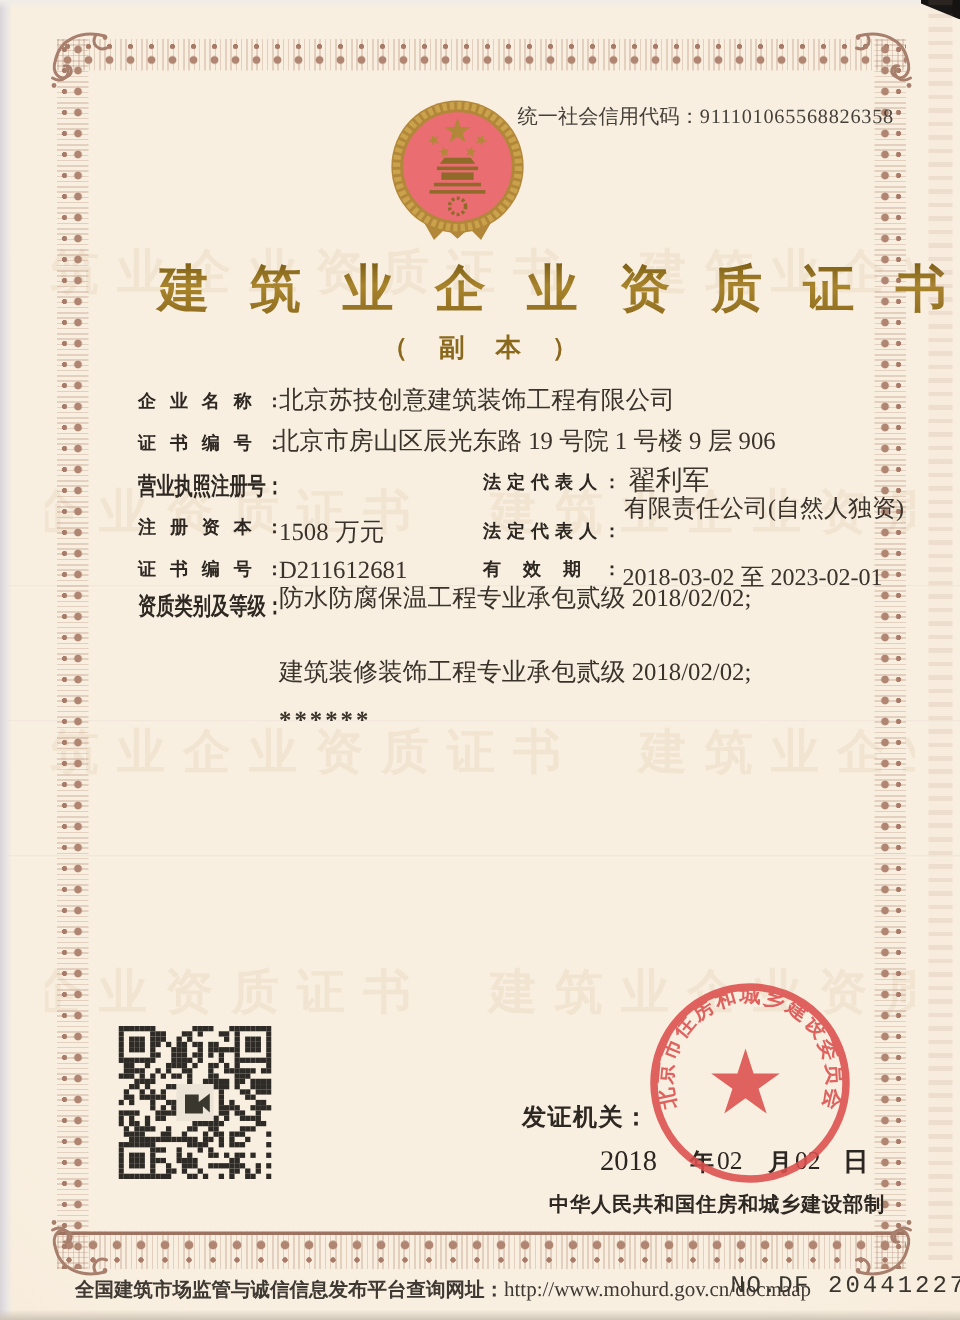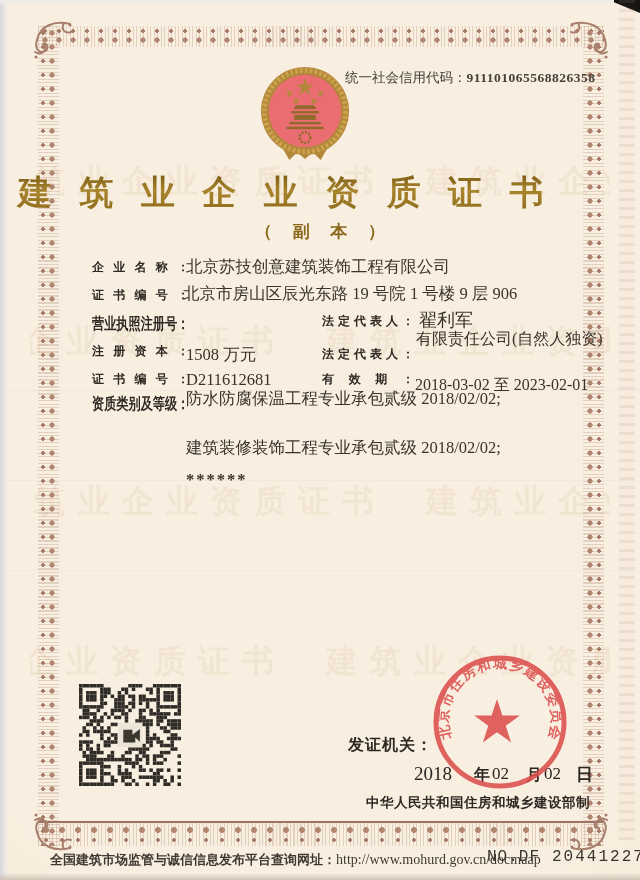--- a/index.html
+++ b/index.html
@@ -60,43 +60,43 @@
   .corner{position:absolute;width:44px;height:44px;}
   .c-tl{left:30px;top:18px;}
   .c-tr{right:28px;top:18px;transform:scaleX(-1);}
   .c-bl{left:30px;bottom:26px;transform:scaleY(-1);}
   .c-br{right:28px;bottom:26px;transform:scale(-1,-1);}
 
   
   .emblem{position:absolute;left:256px;top:64px;width:98px;height:102px;}
   .credit{position:absolute;left:345px;top:69px;font-size:13.5px;color:#45403a;
     font-family:"Liberation Serif","DejaVu Serif",serif;white-space:nowrap;}
-  .credit b{font-weight:bold;letter-spacing:.5px;}
-
-  .title{position:absolute;left:0;right:0;top:170px;text-align:left;
-    font-size:34px;font-weight:bold;letter-spacing:9px;padding-left:18px;
+  .credit b{font-weight:normal;letter-spacing:.5px;}
+
+  .title{position:absolute;left:0;right:0;top:170px;text-align:right;
+    font-size:34px;font-weight:bold;letter-spacing:9px;padding-left:4px;
     background:linear-gradient(180deg,#6f5310,#a8842c 45%,#8a681c);
     -webkit-background-clip:text;background-clip:text;color:transparent;}
   .subtitle{position:absolute;left:0;right:0;top:220px;text-align:center;
     font-size:17px;font-weight:bold;letter-spacing:8px;padding-left:8px;color:#8a681c;}
 
   
   .lbl{position:absolute;font-weight:bold;color:#2e2823;font-size:12px;width:97px;
     text-align:justify;text-align-last:justify;white-space:nowrap;}
   .lbl7{position:absolute;font-weight:bold;color:#2e2823;font-size:16px;white-space:nowrap;
     transform:scaleX(.76);transform-origin:0 50%;}
   .val{position:absolute;color:#3a332b;font-size:16.5px;white-space:nowrap;
     font-family:"Liberation Serif","DejaVu Serif",serif;}
 
   
   .qr{position:absolute;left:79px;top:684px;width:102px;height:102px;}
 
   
   .authority{position:absolute;left:348px;top:735px;font-size:16px;font-weight:bold;color:#2e2823;letter-spacing:1px;}
-  .dateline{position:absolute;left:414px;top:763px;display:flex;align-items:baseline;color:#2b2621;text-align:right;}
+  .dateline{position:absolute;left:400px;top:763px;display:flex;align-items:baseline;color:#2b2621;text-align:right;}
   .d-num{font-family:"Liberation Serif","DejaVu Serif",serif;font-size:19px;}
   .d-sm{font-family:"Liberation Serif","DejaVu Serif",serif;font-size:17px;position:relative;top:-1px;}
   .d-cn{font-weight:bold;font-size:16px;}
   .ministry{position:absolute;left:366px;top:794px;font-size:13.5px;font-weight:bold;color:#2e2823;letter-spacing:.5px;}
 
   
   .seal{position:absolute;left:430px;top:652px;width:140px;height:140px;opacity:.88;}
   .seal text{font-family:"Liberation Sans",sans-serif;font-weight:bold;font-size:14px;letter-spacing:1.5px;}
 
   

